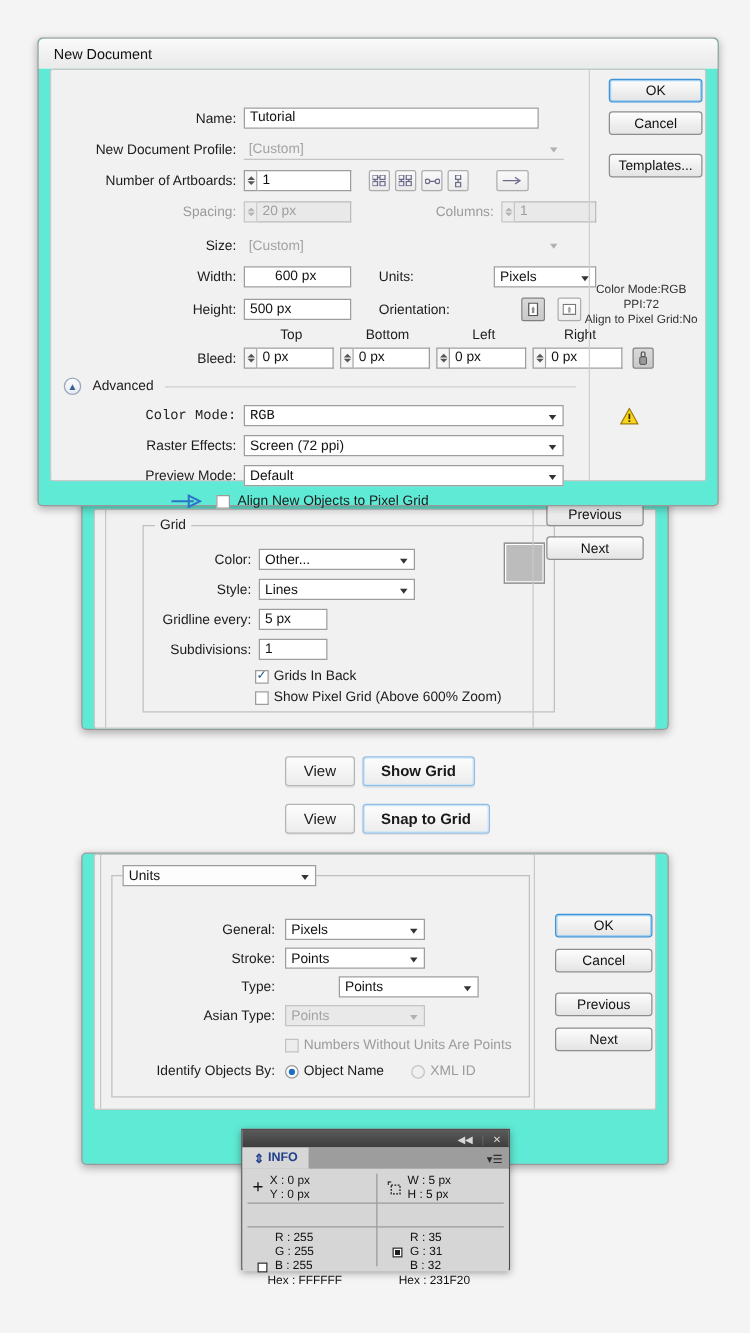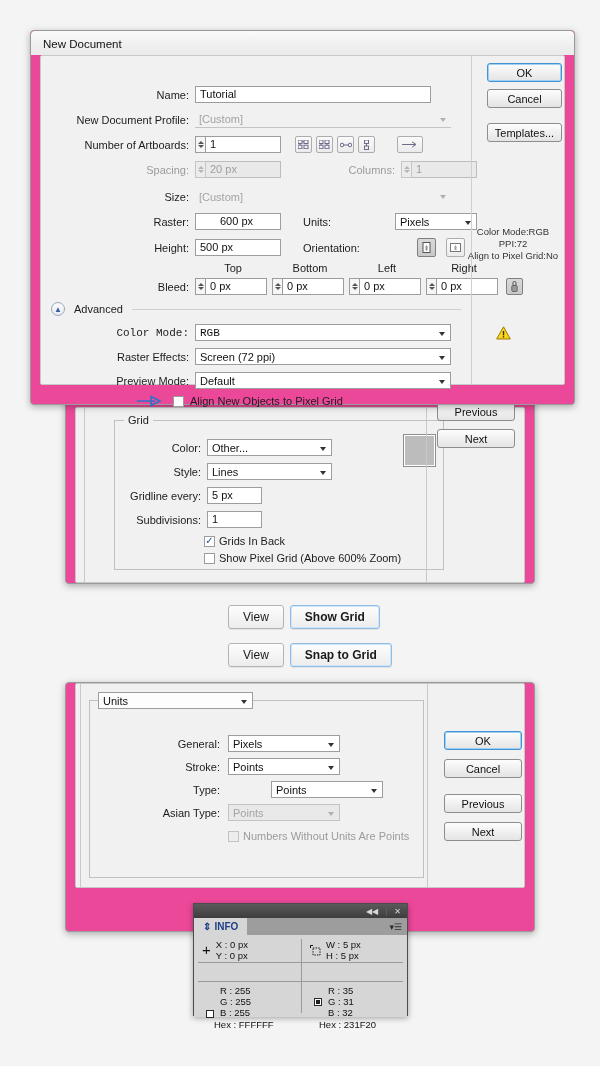--- a/index.html
+++ b/index.html
@@ -10,21 +10,21 @@
     font-family: "Liberation Sans", sans-serif;
     font-size: 11px;
     color: #1a1a1a;
     overflow: hidden;
   }
   .page { position: relative; width: 600px; height: 1066px; background: #f4f4f4; }
 
   
   .dialog {
     position: absolute;
-    background: #ec4899;
+    background: #5eead4;
     border: 1px solid #9a9a9a;
     border-radius: 4px;
     box-shadow: 0 2px 7px rgba(0,0,0,.30);
   }
   .dlg-title {
     font-size: 11.5px; color: #111;
     padding: 7px 0 5px 12px;
     background: linear-gradient(to bottom, #fbfbfb 0%, #f0f0f0 55%, #eaeaea 100%);
     border-radius: 4px 4px 0 0;
   }
@@ -334,21 +334,21 @@
       </div>
 
       <div class="nd-row" style="left:0;top:132px;width:420px;">
         <div class="lbl" style="width:148px;">Size:</div>
         <div class="select dim" style="width:256px;margin-left:6px;border:none;background:transparent;">
           <span>[Custom]</span>
         </div>
       </div>
 
       <div class="nd-row" style="left:0;top:157px;">
-        <div class="lbl" style="width:148px;">Raster:</div>
+        <div class="lbl" style="width:148px;">Width:</div>
         <div class="field" style="width:86px;margin-left:6px;padding-left:24px;">
           <span>600 px</span>
         </div>
         <div class="lbl" style="width:92px;margin-left:22px;text-align:left;">Units:</div>
         <div class="select" style="width:82px;">
           <span>Pixels</span>
         </div>
       </div>
 
       <div class="nd-row" style="left:0;top:182px;">
@@ -531,20 +531,31 @@
           <div class="select dim" style="width:112px;margin-left:8px;">
             <span>Points</span>
           </div>
         </div>
 
         <div style="position:absolute;left:138px;top:129px;display:flex;align-items:center;gap:4px;">
           <div class="cbx dim"></div>
           <span class="lbl dim">Numbers Without Units Are Points</span>
         </div>
 
+        <div style="position:absolute;left:-5px;top:150px;display:flex;align-items:center;">
+          <div class="lbl" style="width:135px;">Identify Objects By:</div>
+          <div style="display:flex;align-items:center;gap:4px;margin-left:8px;">
+            <div class="rdo sel"></div>
+            <span class="lbl">Object Name</span>
+          </div>
+          <div style="display:flex;align-items:center;gap:4px;margin-left:22px;">
+            <div class="rdo dim"></div>
+            <span class="lbl dim">XML ID</span>
+          </div>
+        </div>
       </div>
 
       <div style="position:absolute;left:4px;top:0;bottom:0;width:1px;background:#c8c8c8;"></div>
       <div style="position:absolute;right:96px;top:0;bottom:0;width:1px;background:#c8c8c8;"></div>
     </div>
 
     <div style="position:absolute;right:12px;top:48px;width:78px;">
       <div class="btn primary" style="width:78px;">OK</div>
       <div class="btn" style="width:78px;margin-top:9px;">Cancel</div>
       <div class="btn" style="width:78px;margin-top:16px;">Previous</div>

